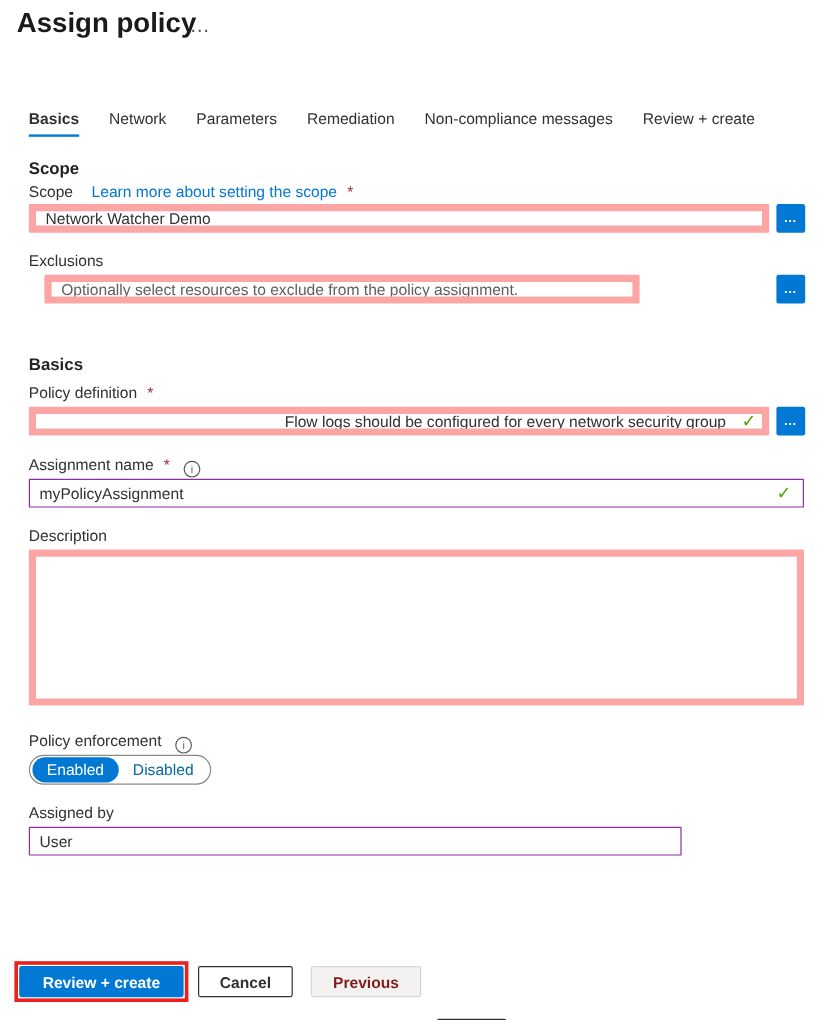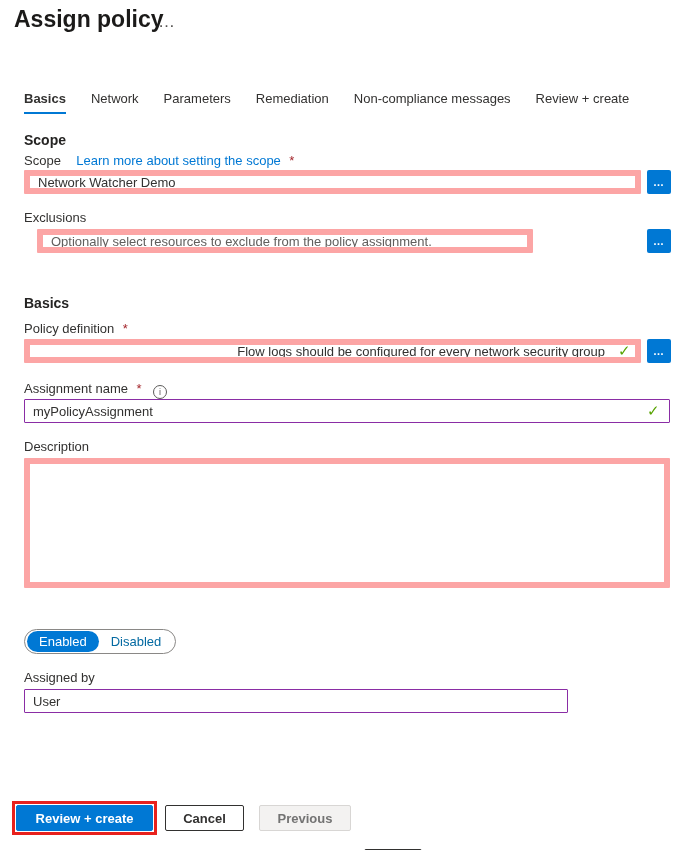--- a/index.html
+++ b/index.html
@@ -42,21 +42,21 @@
     border-radius:13px; padding:0 2px; background:#fff;
   }
   .toggle-opt { font-size:13px; color:#0369a1; height:21px; line-height:21px; padding:0 12px; border-radius:11px; cursor:pointer; white-space:nowrap; }
   .toggle-opt.selected { background:#0078d4; color:#ffffff; }
   .btn {
     font-family:inherit; font-size:13px; height:26px; border-radius:2px; cursor:pointer;
     text-align:center; padding:0 10px;
   }
   .btn-primary { background:#0078d4; color:#ffffff; border:1px solid #0078d4; font-weight:700; width:137px; }
   .btn-default { background:#ffffff; color:#323130; border:1px solid #323130; font-weight:600; }
-  .btn-disabled { background:#f3f2f1; color:#737373; border:1px solid #d8d6d4; font-weight:600; cursor:default; }
+  .btn-disabled { background:#f3f2f1; color:#7f1d1d; border:1px solid #d8d6d4; font-weight:600; cursor:default; }
   .red-annotation { position:absolute; left:12px; top:801px; border:3px solid #e8211d; padding:1px; background:transparent; }
 </style>
 </head>
 <body>
 
 <div id="app">
 
   <h1 class="abs page-title" style="left:14px; top:6px;">Assign policy</h1>
   <span class="abs title-more" style="left:158px; top:12px;">…</span>
 
@@ -97,20 +97,24 @@
     <span class="label">Assignment name</span>
     <span class="req">*</span>
     <span class="info-icon">i</span>
   </div>
   <input class="abs txt purple" style="left: 24px; top: 399px; width: 646px; padding-right: 30px;" value="myPolicyAssignment">
   <span class="abs check" style="left:647px; top:402px;">✓</span>
 
   <div class="abs label" style="left:24px; top:439px;">Description</div>
   <textarea class="abs txt" style="left: 24px; top: 458px;" value=""></textarea>
 
+  <div class="abs" style="left:24px; top:609px;">
+    <span class="label">Policy enforcement</span>
+    <span class="info-icon">i</span>
+  </div>
   <div class="abs toggle" style="left:24px; top:629px;">
     <span class="toggle-opt selected">Enabled</span>
     <span class="toggle-opt">Disabled</span>
   </div>
 
   <div class="abs label" style="left:24px; top:670px;text-align:right;">Assigned by</div>
   <input class="abs txt purple" style="left: 24px; top: 689px; width: 544px;" value="User">
 
   <div class="red-annotation">
     <button class="btn btn-primary">Review + create</button>

